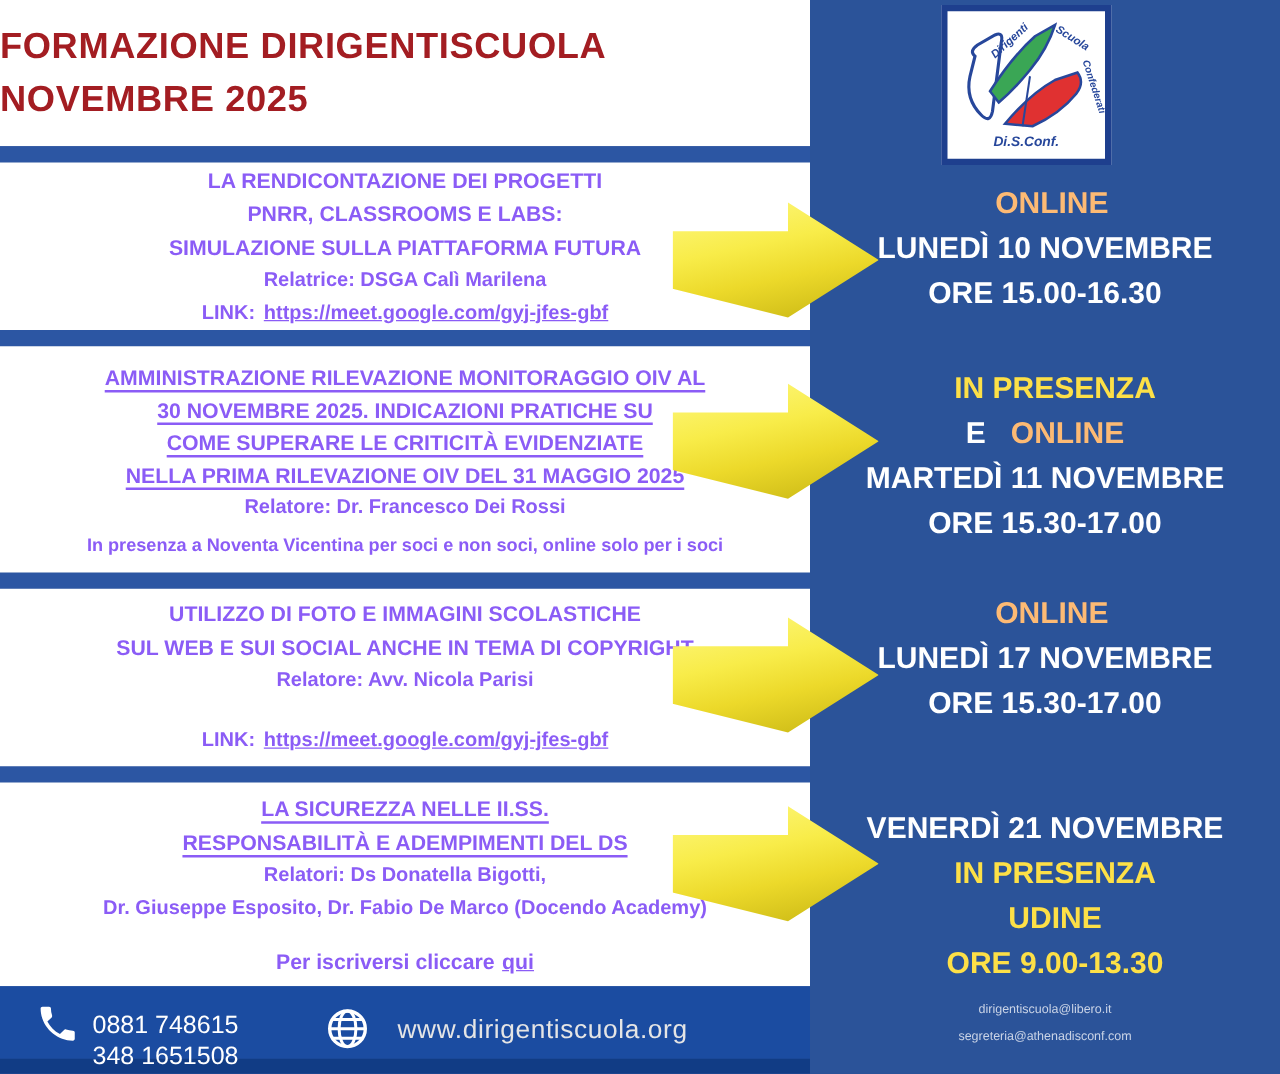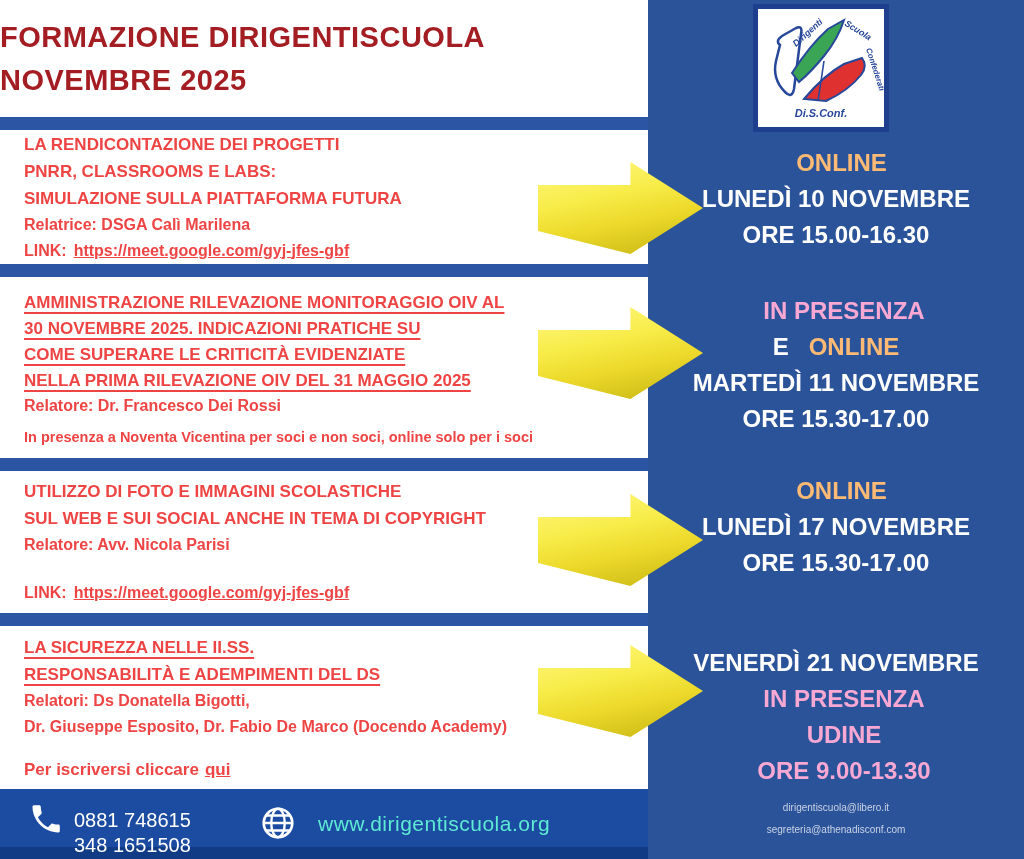--- a/index.html
+++ b/index.html
@@ -13,21 +13,21 @@
   .stripe   { background:#2c56a3; }
 
   .title-box { top:0; height:117px; display:flex; flex-direction:column; justify-content:center; gap:10px; padding-right:10px; }
   .main-title { color:#a31d22; font-weight:700; font-size:29px; letter-spacing:.5px; }
 
   .s1 { top:117px; height:13px; }
   .s2 { top:264px; height:13px; }
   .s3 { top:458px; height:13px; }
   .s4 { top:613px; height:13px; }
 
-  .box { display:flex; flex-direction:column; align-items:flex-start; justify-content:center; color:#ef4444; text-align:center; padding:6px 24px; }
+  .box { display:flex; flex-direction:column; align-items:center; justify-content:center; color:#8b5cf6; text-align:center; padding:6px 24px; }
   .box1 { top:130px; height:134px; gap:4px; }
   .box2 { top:277px; height:181px; gap:3px; }
   .box3 { top:471px; height:142px; gap:4px; }
   .box4 { top:626px; height:163px; gap:4px; }
 
   .box-title { font-size:17px; font-weight:700; line-height:23px; }
   .box-title.u { text-decoration:underline; text-decoration-thickness:2px; text-underline-offset:4px; }
   .speaker { font-size:16px; font-weight:700; line-height:22px; }
   .link-line { font-size:16px; font-weight:700; line-height:22px; }
   .link-line .url { text-decoration:underline; margin-left:7px; }
@@ -37,42 +37,42 @@
   .cta .url { text-decoration:underline; margin-left:6px; }
   a.plain { color:inherit; cursor:pointer; }
 
   
   .event { position:absolute; left:648px; width:376px; text-align:center; font-weight:700; font-size:24px; line-height:36px; color:#ffffff; }
   .ev1 { top:145px; }
   .ev2 { top:293px; }
   .ev3 { top:473px; }
   .ev4 { top:645px; }
   .green { color:#fdba74;padding-left:11px; }
-  .coral { color:#f9a8d4;margin-left:16px; }
+  .coral { color:#fde047;margin-left:16px; }
   .white { color:#ffffff; }
   .inline-gap { margin-left:9px; }
 
   
   .arrow { position:absolute; left:538px; width:165px; height:96px;
     background:linear-gradient(168deg,#fdf67a 6%,#f8ec49 38%,#ecd92a 62%,#c9b714 96%);
     clip-path:polygon(0 26%, 56% 26%, 56% 2%, 100% 50%, 56% 98%, 0 74%);
   }
   .a1 { top:160px; } .a2 { top:305px; } .a3 { top:492px; } .a4 { top:643px; }
 
   
   .logo { position:absolute; left:753px; top:4px; width:136px; height:128px; background:#ffffff; border:5px solid #1e3f8e; }
   .logo svg { width:100%; height:100%; display:block; }
 
   
   .footer-bar { position:absolute; left:0; top:789px; width:648px; height:58px; background:#1b4ca1; display:flex; align-items:center; }
   .bottom-strip { position:absolute; left:0; top:847px; width:648px; height:12px; background:#113c85; }
   .phone-icon { position:absolute; left:28px; top:800px; width:36px; height:38px; }
   .phones { position:absolute; left:74px; top:808px; color:#ffffff; font-size:20px; font-weight:400; line-height:25px; }
   .globe-icon { position:absolute; left:260px; top:805px; width:36px; height:36px; }
-  .website { position:absolute; left:318px; top:812px; color:#5eead4; font-size:21px; font-weight:400; letter-spacing:.5px; }
+  .website { position:absolute; left:318px; top:812px; color:#e5e5e5; font-size:21px; font-weight:400; letter-spacing:.5px; }
   .emails { position:absolute; left:648px; top:797px; width:376px; text-align:center; color:#c9d3e6; font-size:10px; font-weight:400; line-height:22px; }
 </style>
 </head>
 <body>
 
 <div class="canvas">
 
   <div class="leftband whitebox title-box">
     <div class="main-title">FORMAZIONE DIRIGENTISCUOLA</div>
     <div class="main-title">NOVEMBRE 2025</div>

